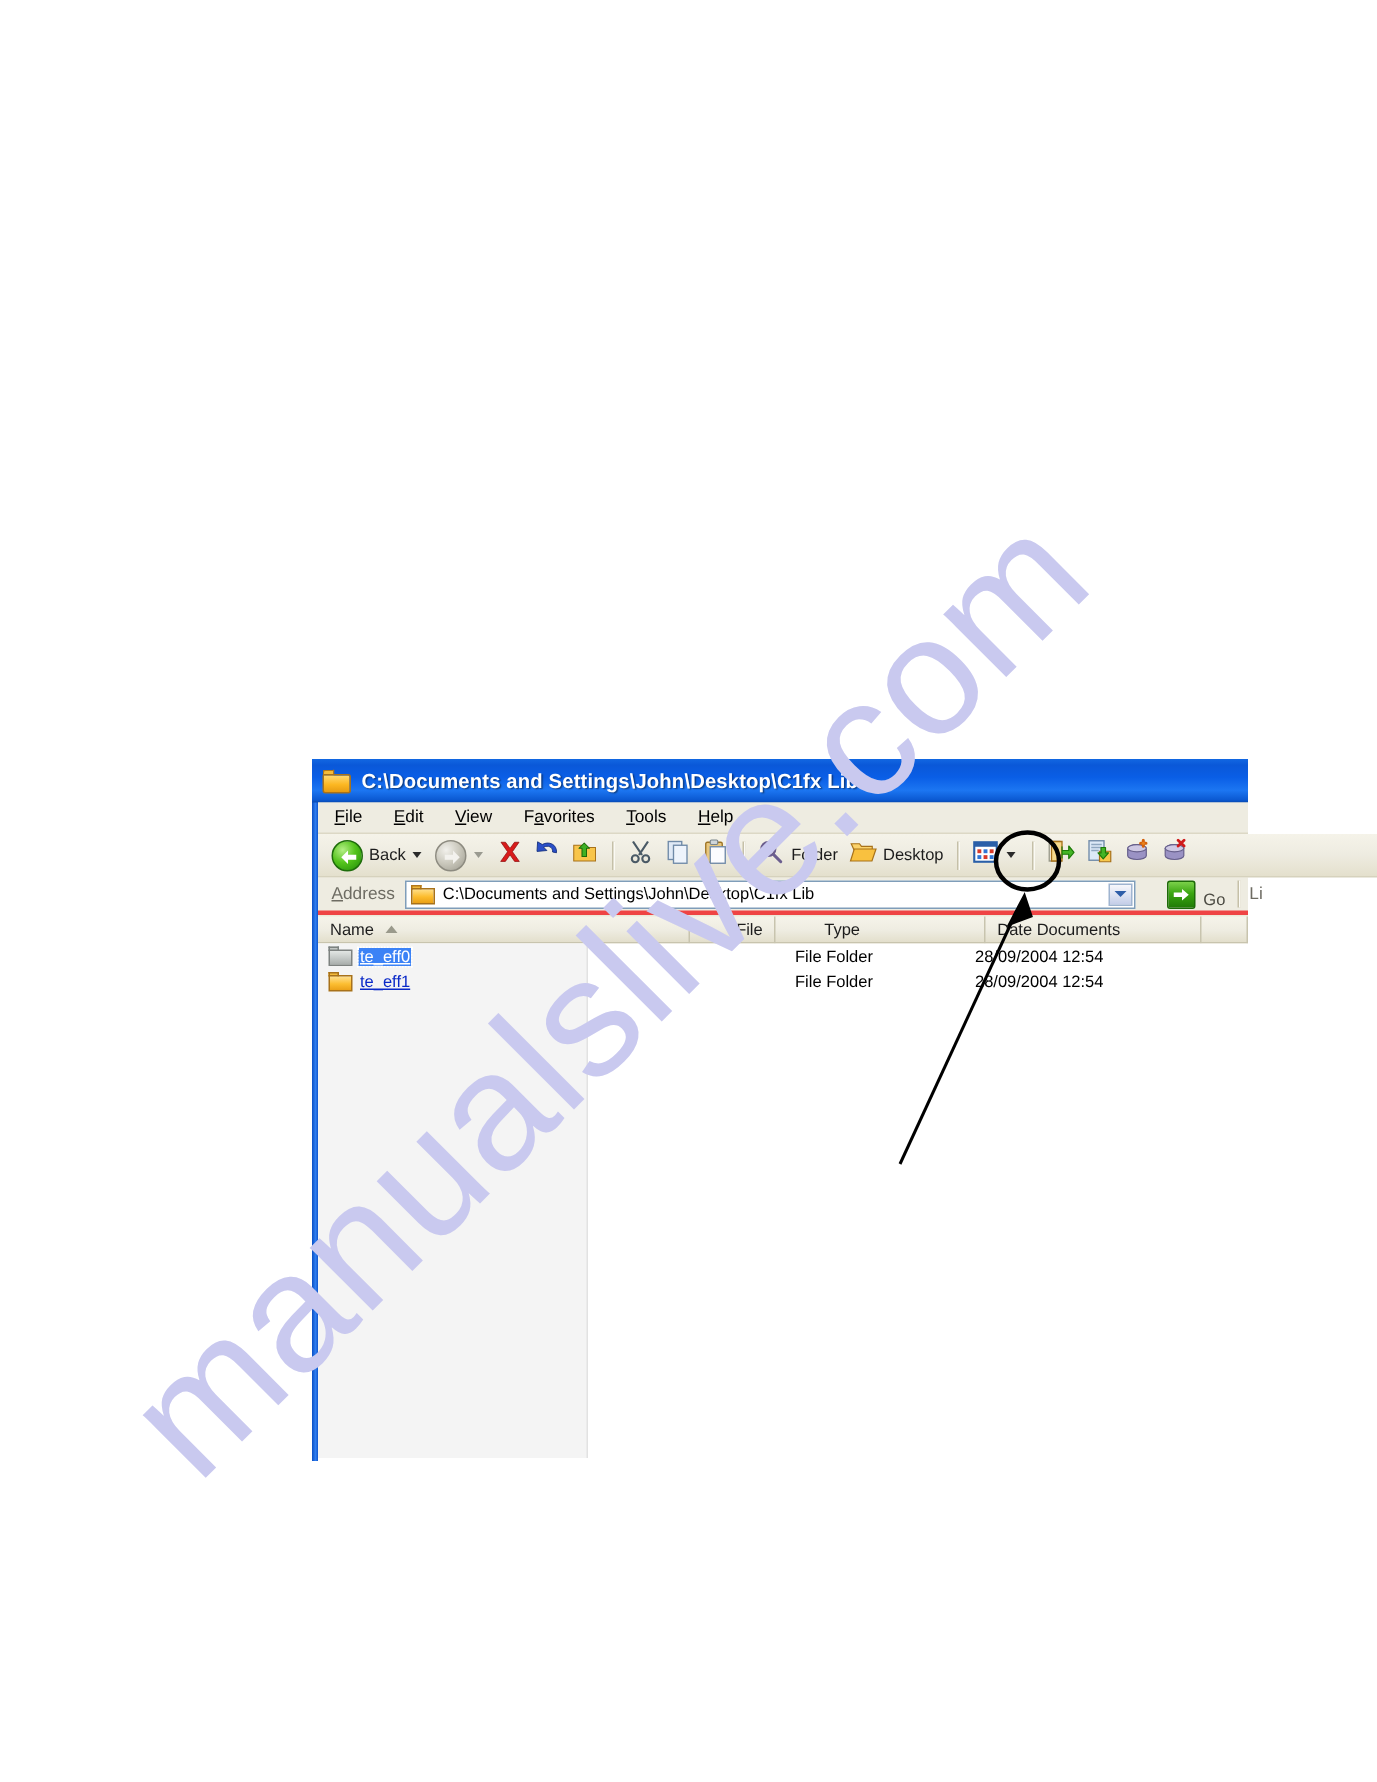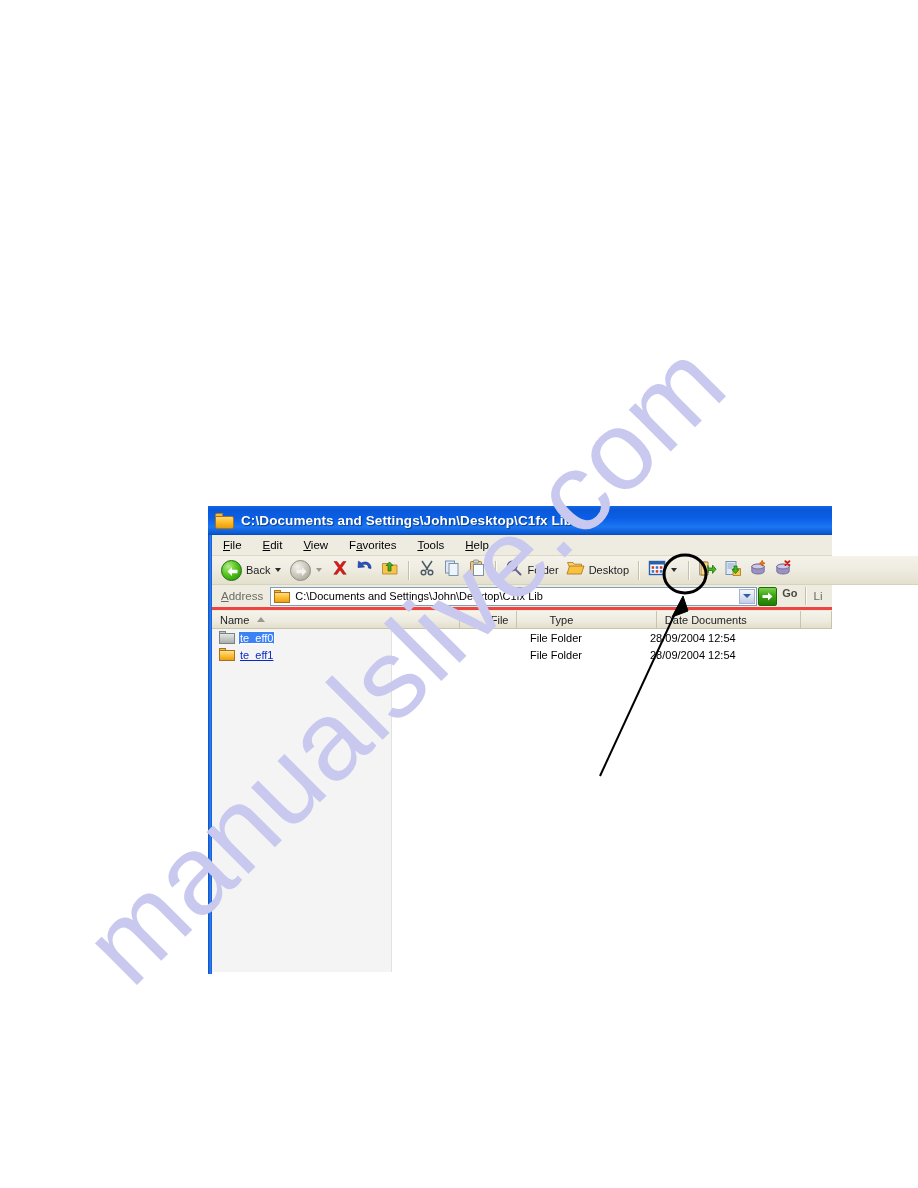--- a/index.html
+++ b/index.html
@@ -274,24 +274,23 @@
     justify-content: center;
   }
   #address-dropdown .v {
     width: 0; height: 0;
     border-left: 4px solid transparent;
     border-right: 4px solid transparent;
     border-top: 4px solid #2e5ea8;
   }
   #go-button {
     display: flex;
-    align-items: flex-start;
-    margin-left: 1px;
-    flex: 0 0 auto;
-    font-weight: bold;
+    align-items: flex-end;
+    margin-left: 21px;
+    flex: 0 0 auto;
   }
   #go-icon {
     width: 19px; height: 19px;
     background: linear-gradient(to bottom, #7bd14a 0%, #3aa510 45%, #217c06 100%);
     border: 1px solid #1d6a08;
     border-radius: 2px;
     position: relative;
     box-sizing: border-box;
   }
   #go-label {

